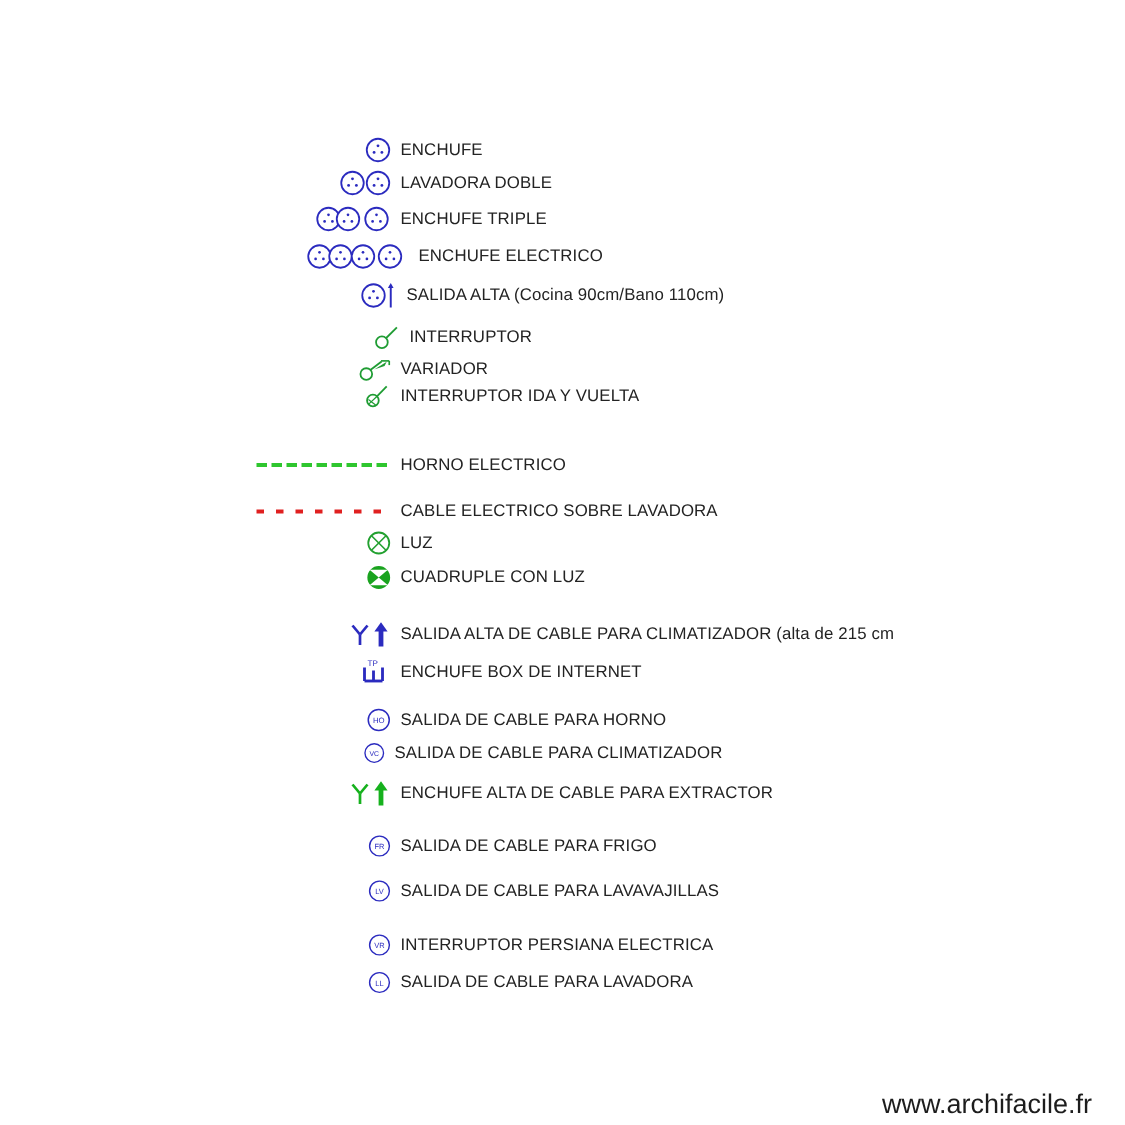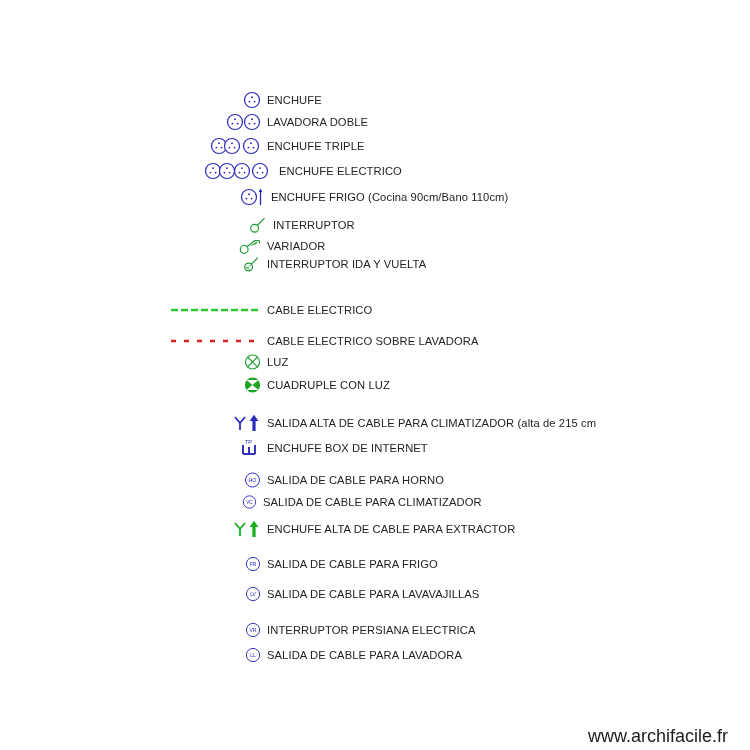--- a/index.html
+++ b/index.html
@@ -162,21 +162,21 @@
         <circle cx="10" cy="10" r="7.5" fill="#fff" stroke="#2b2bbf" stroke-width="1.2"></circle>
         <g fill="#2b2bbf">
           <circle cx="7.4" cy="11.6" r="0.95"></circle>
             <circle cx="12.6" cy="11.6" r="0.95"></circle>
             <circle cx="10" cy="7.2" r="0.95"></circle>
         </g>
         <line x1="21.5" y1="18" x2="21.5" y2="3" stroke="#2b2bbf" stroke-width="1.3"></line>
         <path d="M21.5 1.6 L19.6 5 L23.4 5 Z" fill="#2b2bbf"></path>
       </svg>
     </span>
-    <span class="label">ENCHUFE FRIGO (Cocina 90cm/Bano 110cm)</span>
+    <span class="label">SALIDA ALTA (Cocina 90cm/Bano 110cm)</span>
   </div>
 
   <div class="row" style="top:215px; left:273px;">
     <span class="icon-slot">
       <svg width="18" height="18" viewBox="0 0 18 18">
         <circle cx="5.6" cy="12.2" r="3.9" fill="#fff" stroke="#1f9c33" stroke-width="1.2"></circle>
         <line x1="8.3" y1="9.5" x2="15.6" y2="2.2" stroke="#1f9c33" stroke-width="1.2"></line>
       </svg>
     </span>
     <span class="label">INTERRUPTOR</span>
@@ -206,21 +206,21 @@
     </span>
     <span class="label">INTERRUPTOR IDA Y VUELTA</span>
   </div>
 
   <div class="row col-a" style="top:300px;">
     <span class="icon-slot">
       <svg width="90" height="8" viewBox="0 0 90 8">
         <line x1="0" y1="4" x2="90" y2="4" stroke="#2ec62e" stroke-width="2.6" stroke-dasharray="7 3"></line>
       </svg>
     </span>
-    <span class="label">CABLE ELECTRICO</span>
+    <span class="label">HORNO ELECTRICO</span>
   </div>
 
   <div class="row col-a" style="top:331px;">
     <span class="icon-slot">
       <svg width="90" height="8" viewBox="0 0 90 8">
         <line x1="0" y1="4" x2="90" y2="4" stroke="#e02020" stroke-width="2.6" stroke-dasharray="5 8"></line>
       </svg>
     </span>
     <span class="label">CABLE ELECTRICO SOBRE LAVADORA</span>
   </div>

